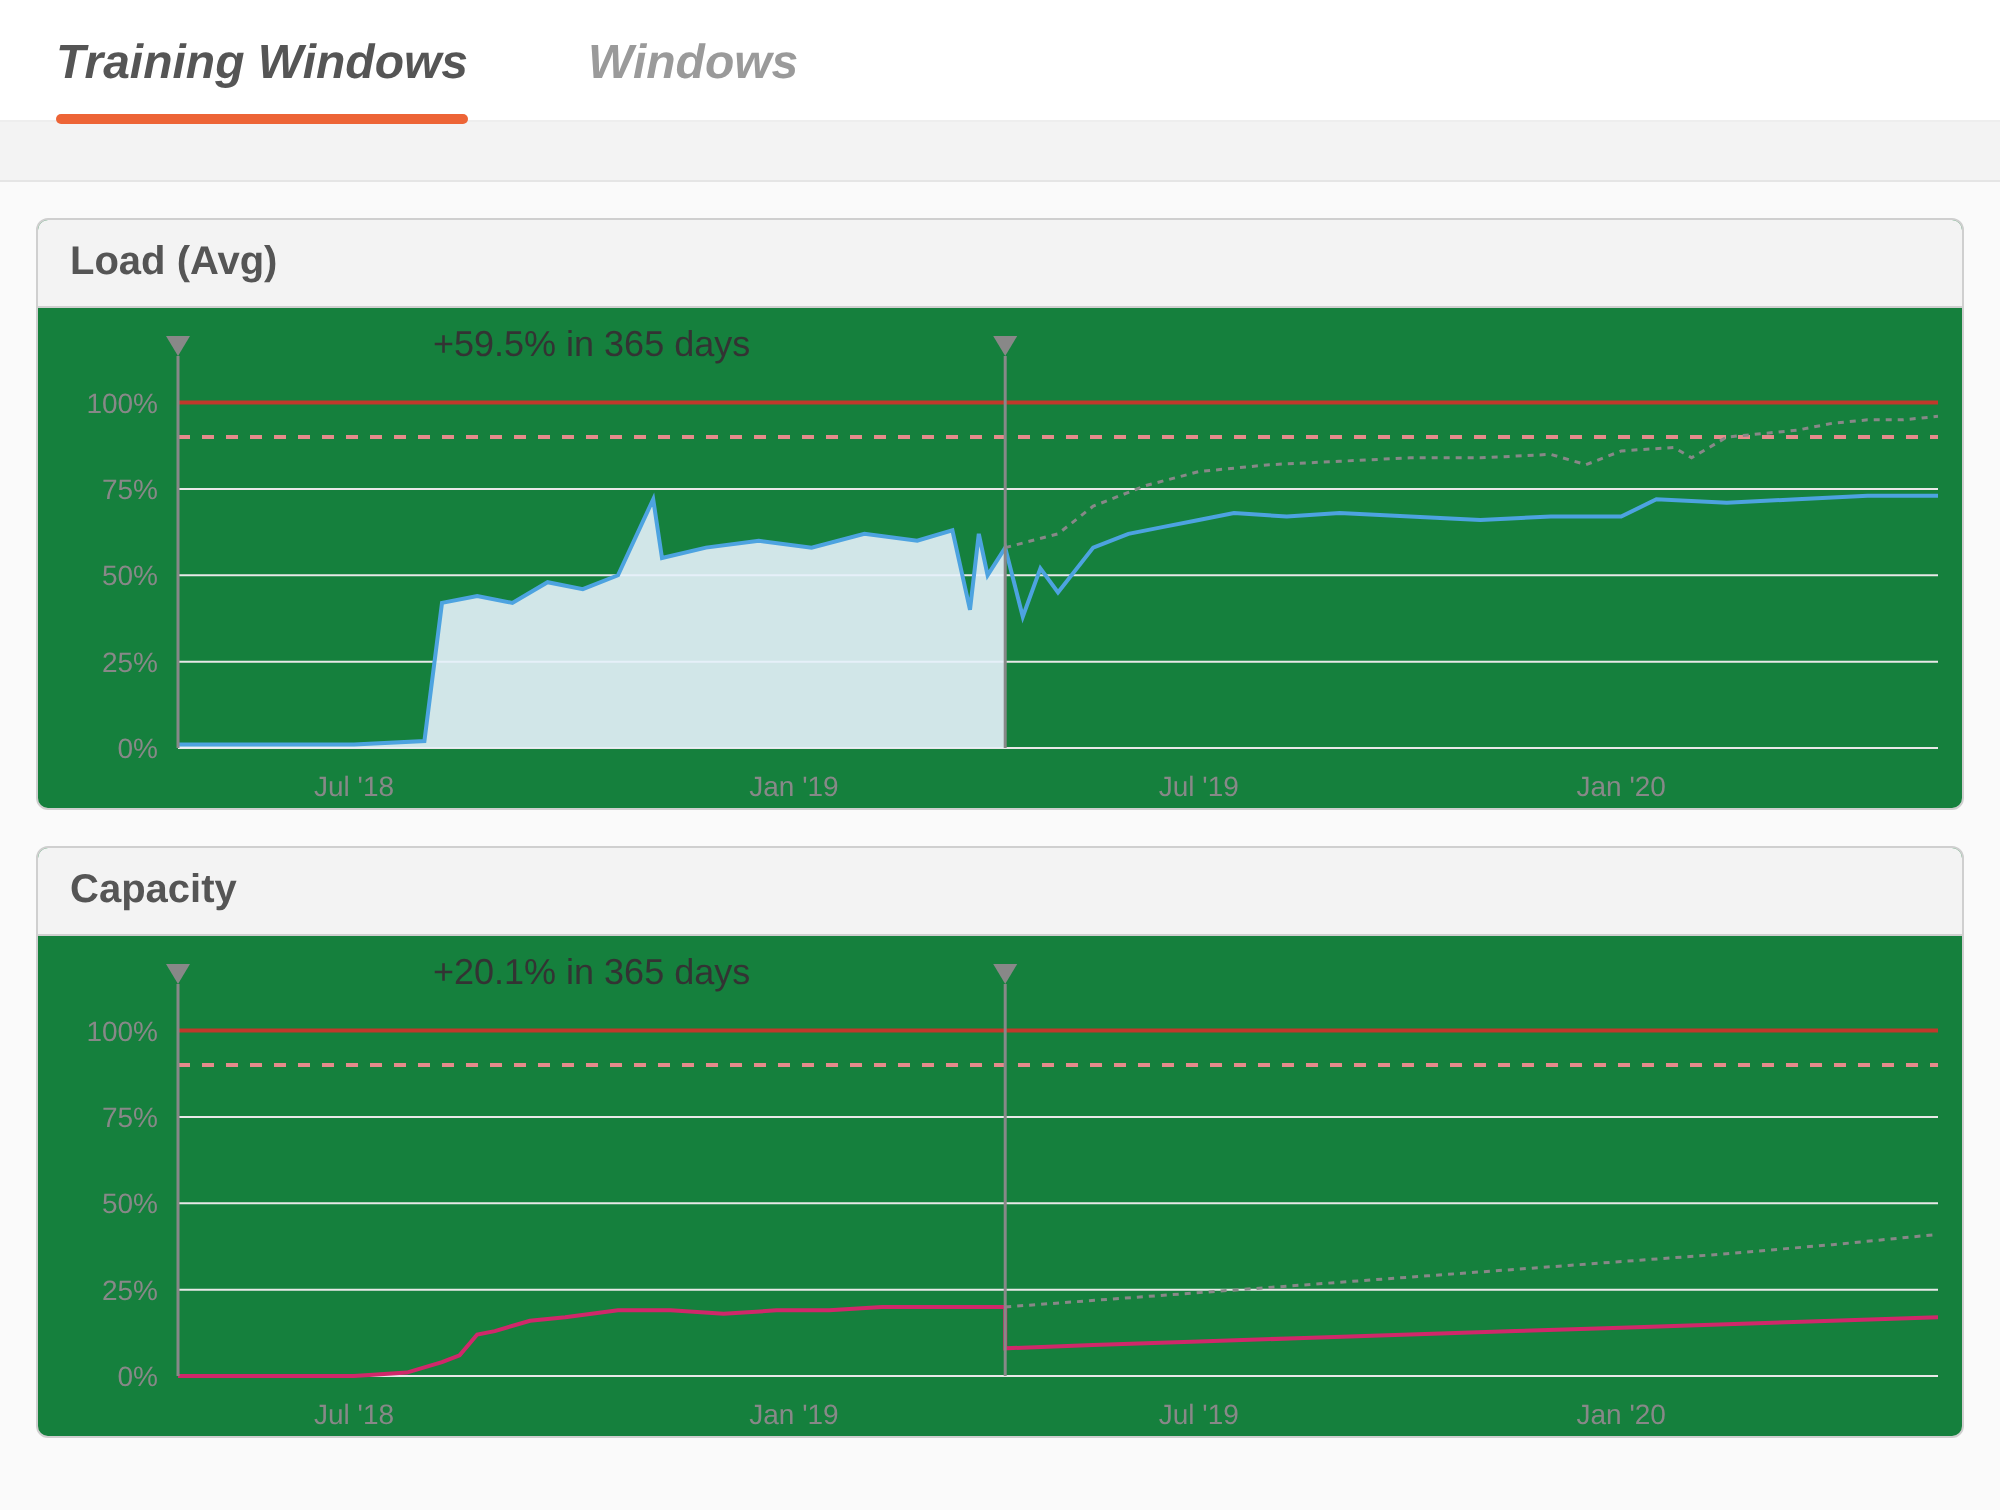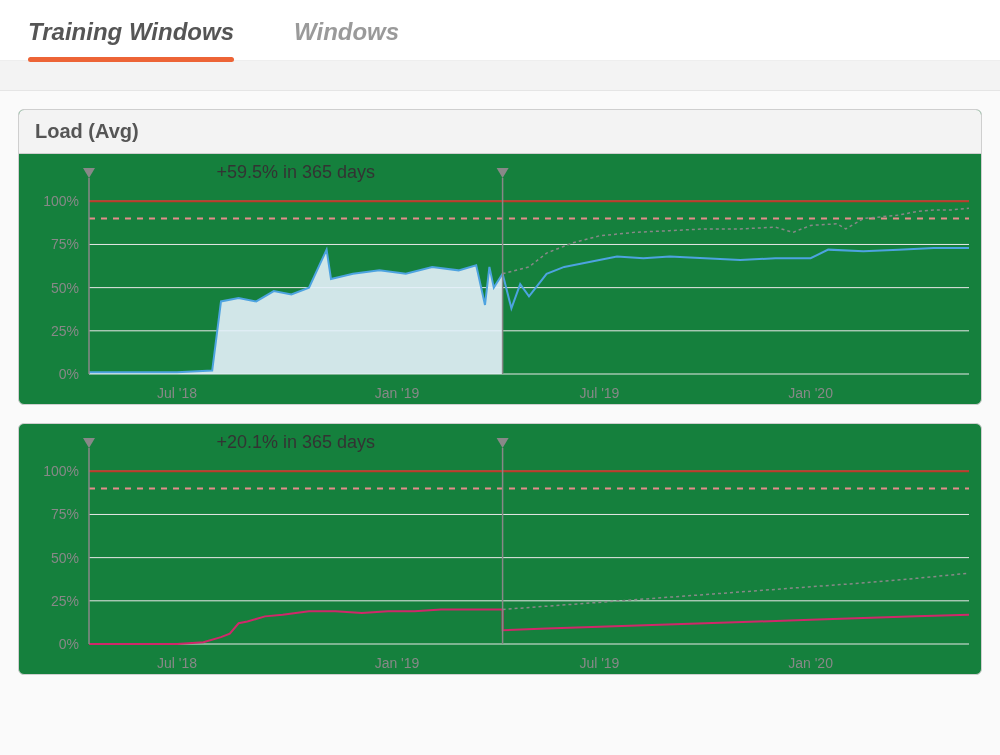--- a/index.html
+++ b/index.html
@@ -109,20 +109,21 @@
         <line x1="70" y1="24" x2="70" y2="220" class="marker-line"></line>
         <path d="M 64 14 L 76 14 L 70 24 Z" class="marker-tri"></path>
         <line x1="483.59999999999997" y1="24" x2="483.59999999999997" y2="220" class="marker-line"></line>
         <path d="M 477.59999999999997 14 L 489.59999999999997 14 L 483.59999999999997 24 Z" class="marker-tri"></path>
         <text x="276.79999999999995" y="24" class="caption">+59.5% in 365 days</text>
       </svg>
   </div>
 </div>
 
 <div class="panel">
+  <div class="panel-header">Capacity</div>
   <div class="chart-wrap">
     <svg class="chart" id="chart-capacity" width="960" height="250">
         <line x1="70" y1="220" x2="950" y2="220" class="grid"></line>
         <text x="60" y="225" class="y-label">0%</text>
         <line x1="70" y1="176.8181818181818" x2="950" y2="176.8181818181818" class="grid"></line>
         <text x="60" y="181.8181818181818" class="y-label">25%</text>
         <line x1="70" y1="133.63636363636363" x2="950" y2="133.63636363636363" class="grid"></line>
         <text x="60" y="138.63636363636363" class="y-label">50%</text>
         <line x1="70" y1="90.45454545454547" x2="950" y2="90.45454545454547" class="grid"></line>
         <text x="60" y="95.45454545454547" class="y-label">75%</text>

